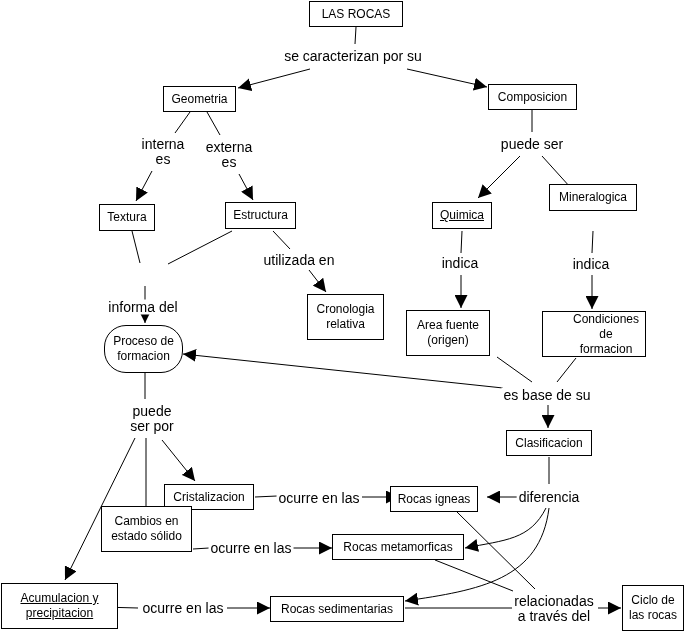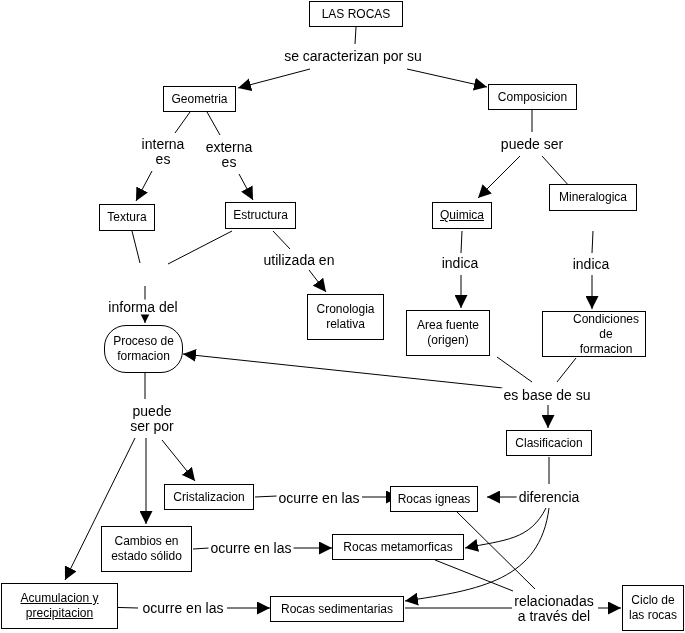--- a/index.html
+++ b/index.html
@@ -77,21 +77,21 @@
 relativa</div>
 <div class="node" style="left:406px;top:310px;width:84px;height:46px;">Area fuente
 (origen)</div>
 <div class="node" style="left:542px;top:311px;width:104px;height:46px;padding-left:24px;">Condiciones de
 formacion</div>
 <div class="node" style="left:104px;top:325px;width:79px;height:48px;border-radius:22px;">Proceso de
 formacion</div>
 <div class="node" style="left:506px;top:430px;width:86px;height:26px;">Clasificacion</div>
 <div class="node" style="left:164px;top:484px;width:90px;height:26px;">Cristalizacion</div>
 <div class="node" style="left:390px;top:486px;width:88px;height:26px;text-align:right;">Rocas igneas</div>
-<div class="node" style="left:101px;top:526px;width:91px;height:46px;">Cambios en
+<div class="node" style="left:101px;top:506px;width:91px;height:46px;">Cambios en
 estado sólido</div>
 <div class="node" style="left:332px;top:534px;width:132px;height:26px;">Rocas metamorficas</div>
 <div class="node" style="left:1px;top:583px;width:117px;height:46px;text-decoration:underline;">Acumulacion y
 precipitacion</div>
 <div class="node" style="left:270px;top:596px;width:134px;height:26px;">Rocas sedimentarias</div>
 <div class="node" style="left:622px;top:585px;width:62px;height:46px;">Ciclo de
 las rocas</div>
 
 <div class="link" style="left:353px;top:56px;">se caracterizan por su</div>
 <div class="link" style="left:163px;top:152px;">interna

